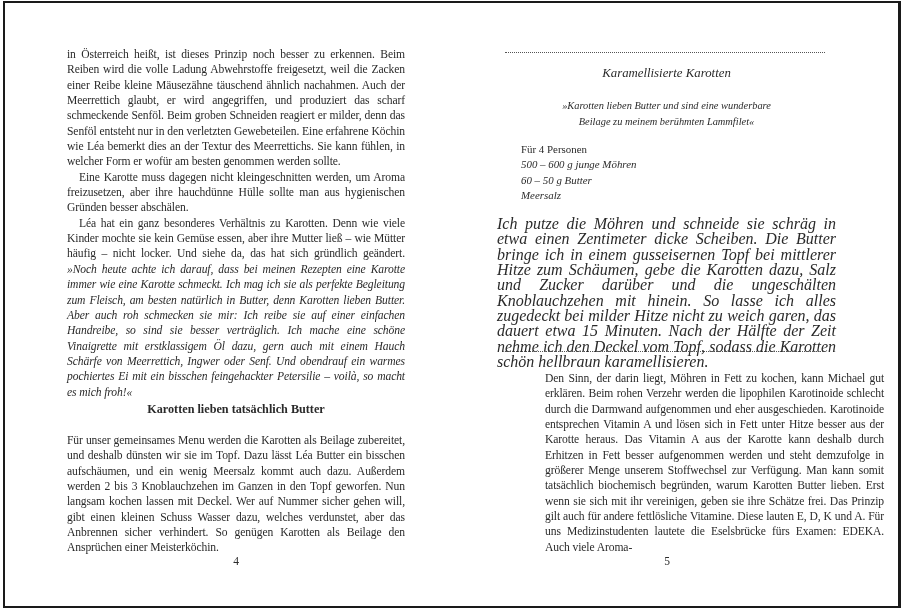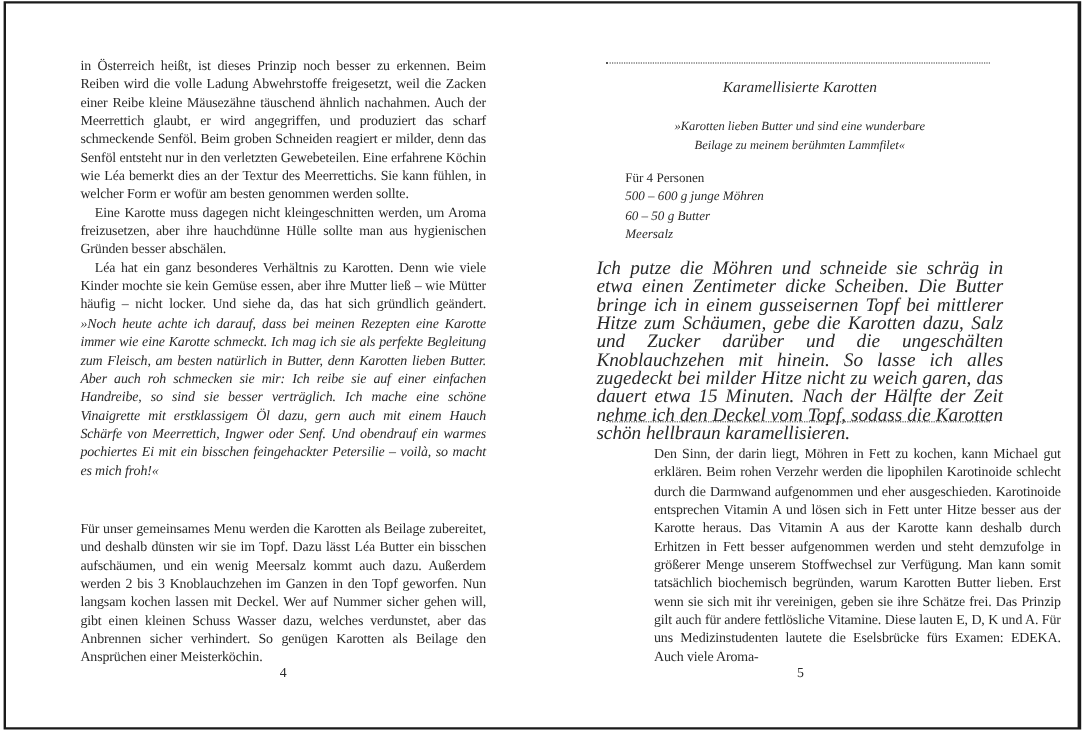--- a/index.html
+++ b/index.html
@@ -38,20 +38,21 @@
 
 <div class="frame"></div>
 
 <div class="page page-left">
   <div class="textblock left-text" style="top:47px;">
     <p>in Österreich heißt, ist dieses Prinzip noch besser zu erkennen. Beim Reiben wird die volle Ladung Abwehrstoffe freigesetzt, weil die Zacken einer Reibe kleine Mäusezähne täuschend ähnlich nachahmen. Auch der Meerrettich glaubt, er wird angegriffen, und produziert das scharf schmeckende Senföl. Beim groben Schneiden reagiert er milder, denn das Senföl entsteht nur in den verletzten Gewebeteilen. Eine erfahrene Köchin wie Léa bemerkt dies an der Textur des Meerrettichs. Sie kann fühlen, in welcher Form er wofür am besten genommen werden sollte.</p>
     <p class="indent">Eine Karotte muss dagegen nicht kleingeschnitten werden, um Aroma freizusetzen, aber ihre hauchdünne Hülle sollte man aus hygienischen Gründen besser abschälen.</p>
     <p class="indent"><span>Léa hat ein ganz besonderes Verhältnis zu Karotten. Denn wie viele Kinder mochte sie kein Gemüse essen, aber ihre Mutter ließ – wie Mütter häufig – nicht locker. Und siehe da, das hat sich gründlich geändert. </span><span class="it">»Noch heute achte ich darauf, dass bei meinen Rezepten eine Karotte immer wie eine Karotte schmeckt. Ich mag ich sie als perfekte Begleitung zum Fleisch, am besten natürlich in Butter, denn Karotten lieben Butter. Aber auch roh schmecken sie mir: Ich reibe sie auf einer einfachen Handreibe, so sind sie besser verträglich. Ich mache eine schöne Vinaigrette mit erstklassigem Öl dazu, gern auch mit einem Hauch Schärfe von Meerrettich, Ingwer oder Senf. Und obendrauf ein warmes pochiertes Ei mit ein bisschen feingehackter Petersilie – voilà, so macht es mich froh!«</span></p>
   </div>
 
+  <div class="heading" style="left:67px; width:338px; top:402px;">Karotten lieben tatsächlich Butter</div>
 
   <div class="textblock left-text" style="top:433px;">
     <p>Für unser gemeinsames Menu werden die Karotten als Beilage zubereitet, und deshalb dünsten wir sie im Topf. Dazu lässt Léa Butter ein bisschen aufschäumen, und ein wenig Meersalz kommt auch dazu. Außerdem werden 2 bis 3 Knoblauchzehen im Ganzen in den Topf geworfen. Nun langsam kochen lassen mit Deckel. Wer auf Nummer sicher gehen will, gibt einen kleinen Schuss Wasser dazu, welches verdunstet, aber das Anbrennen sicher verhindert. So genügen Karotten als Beilage den Ansprüchen einer Meisterköchin.</p>
   </div>
 
   <div class="page-num" style="left:216px; top:555px;">4</div>
 </div>
 
 <div class="page page-right">
   <div class="dots" style="top:52px;"></div>

